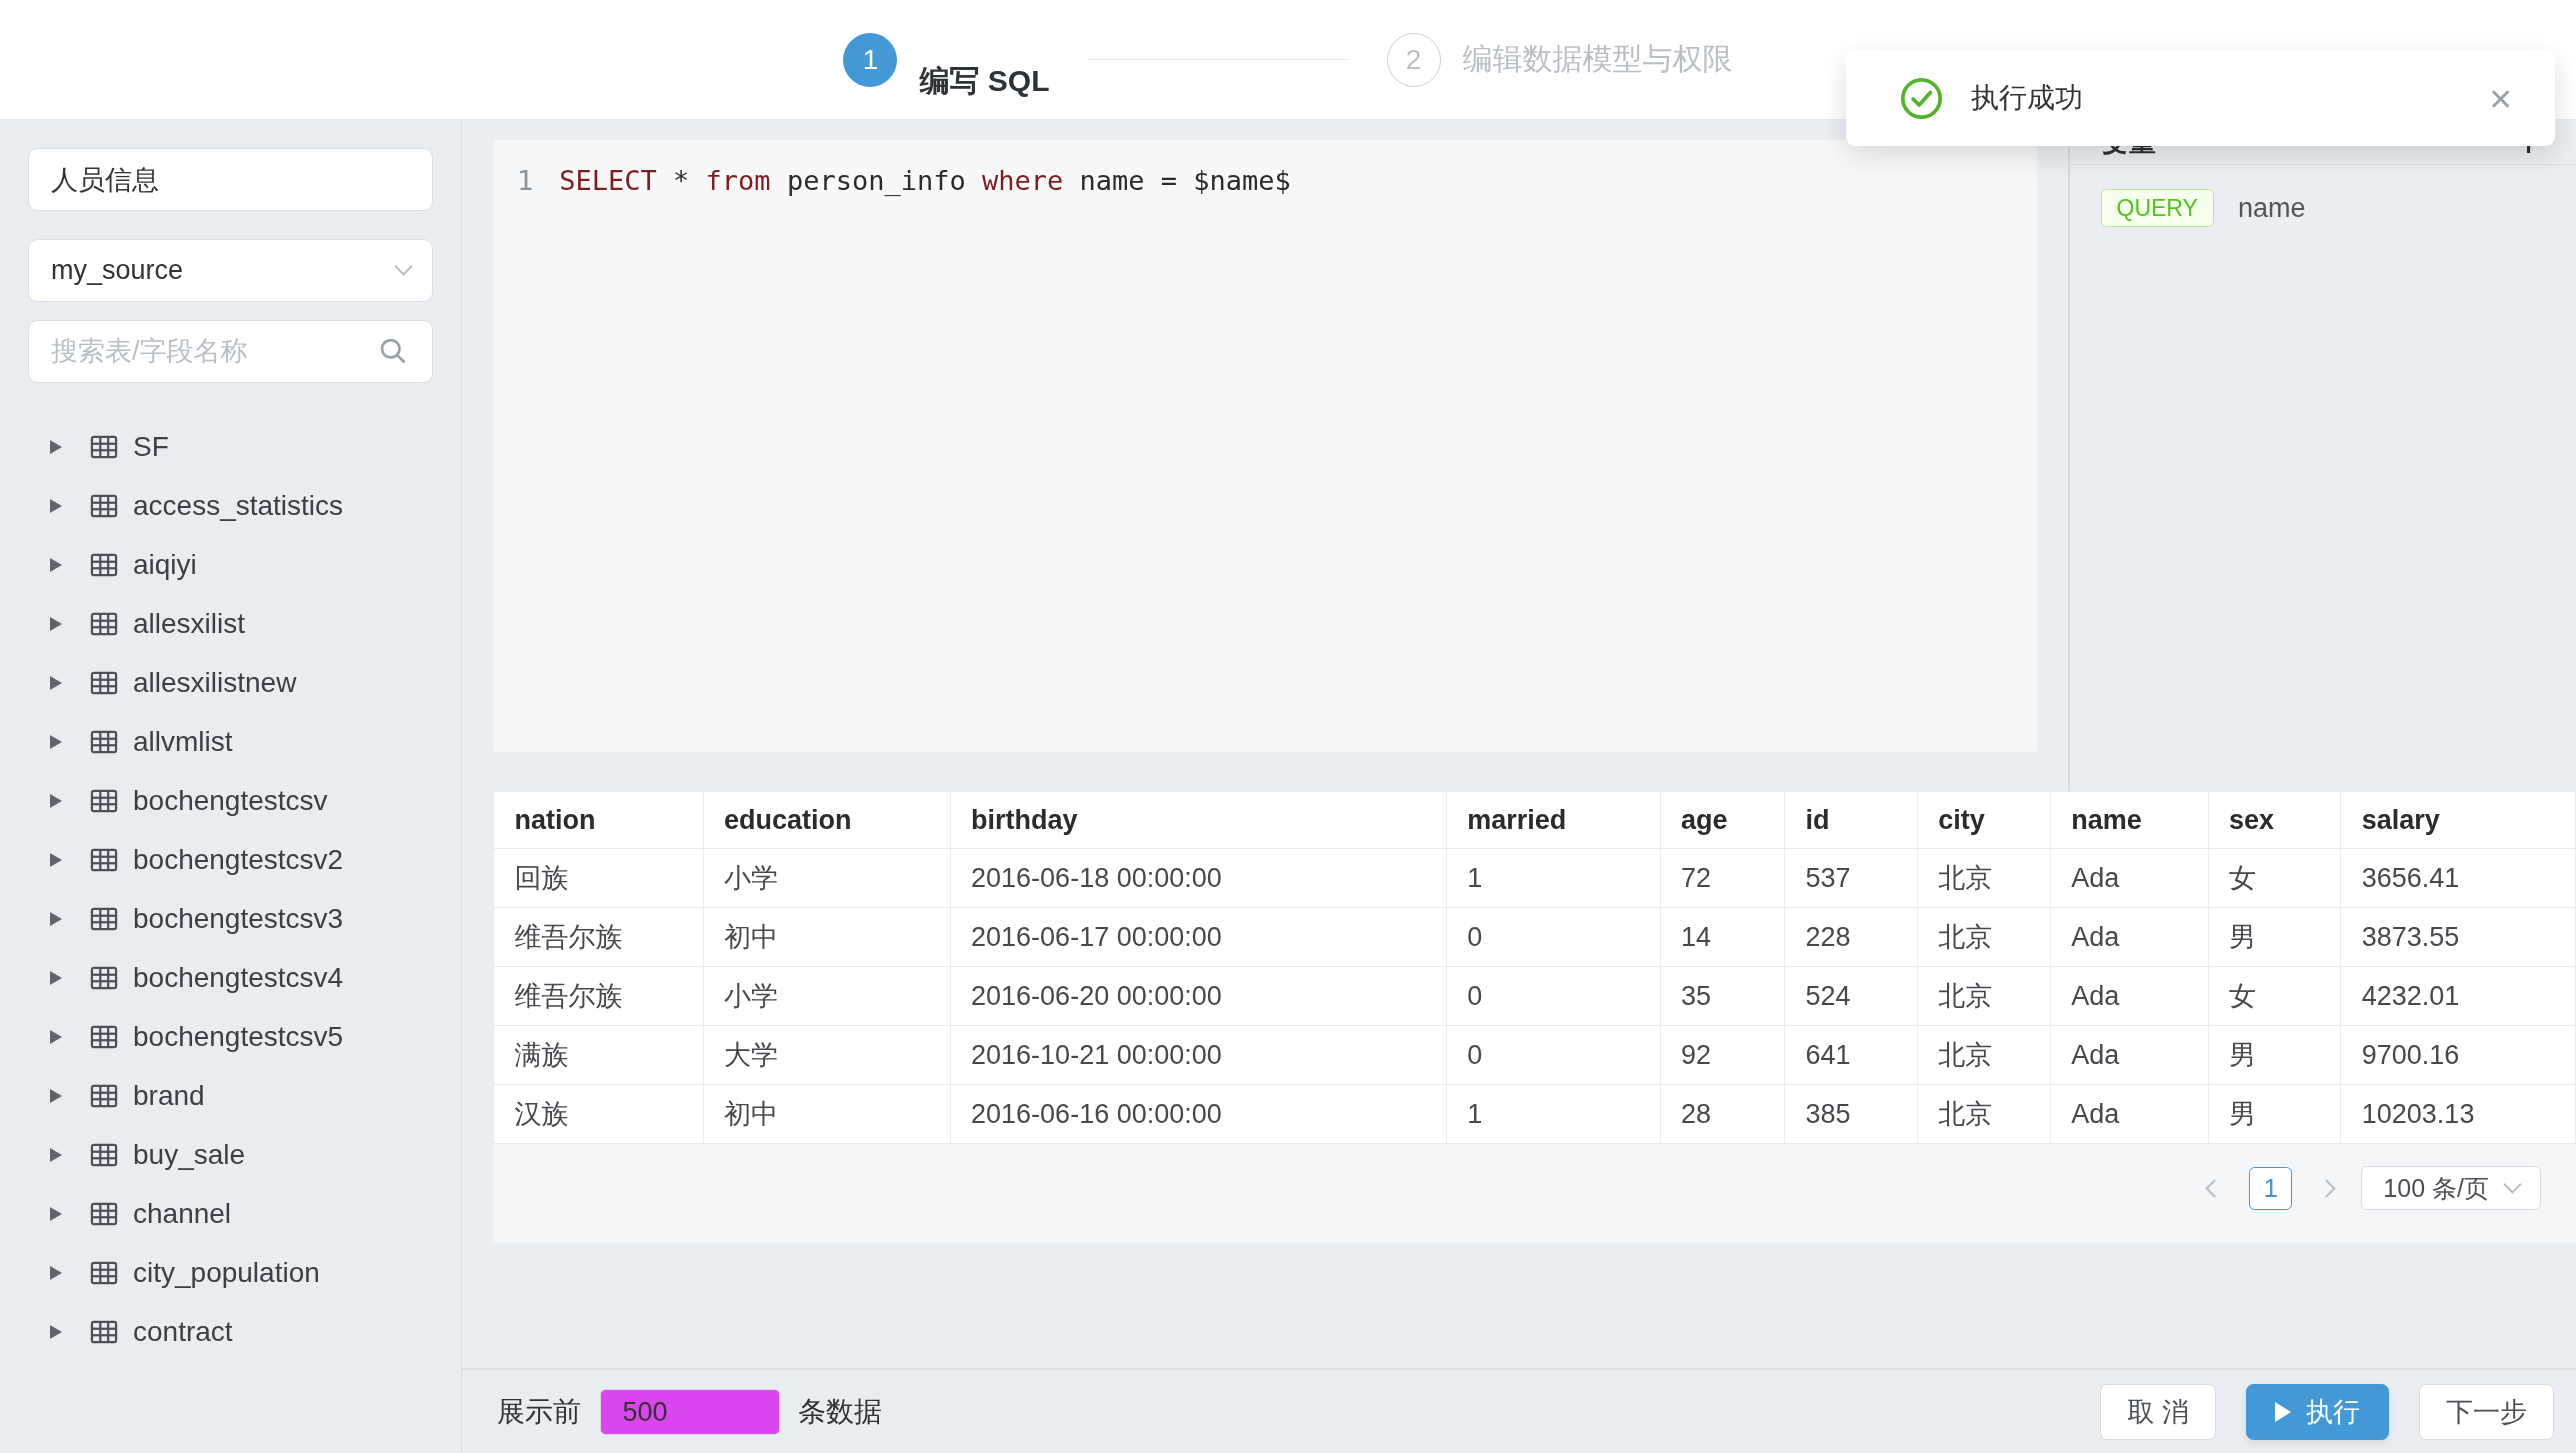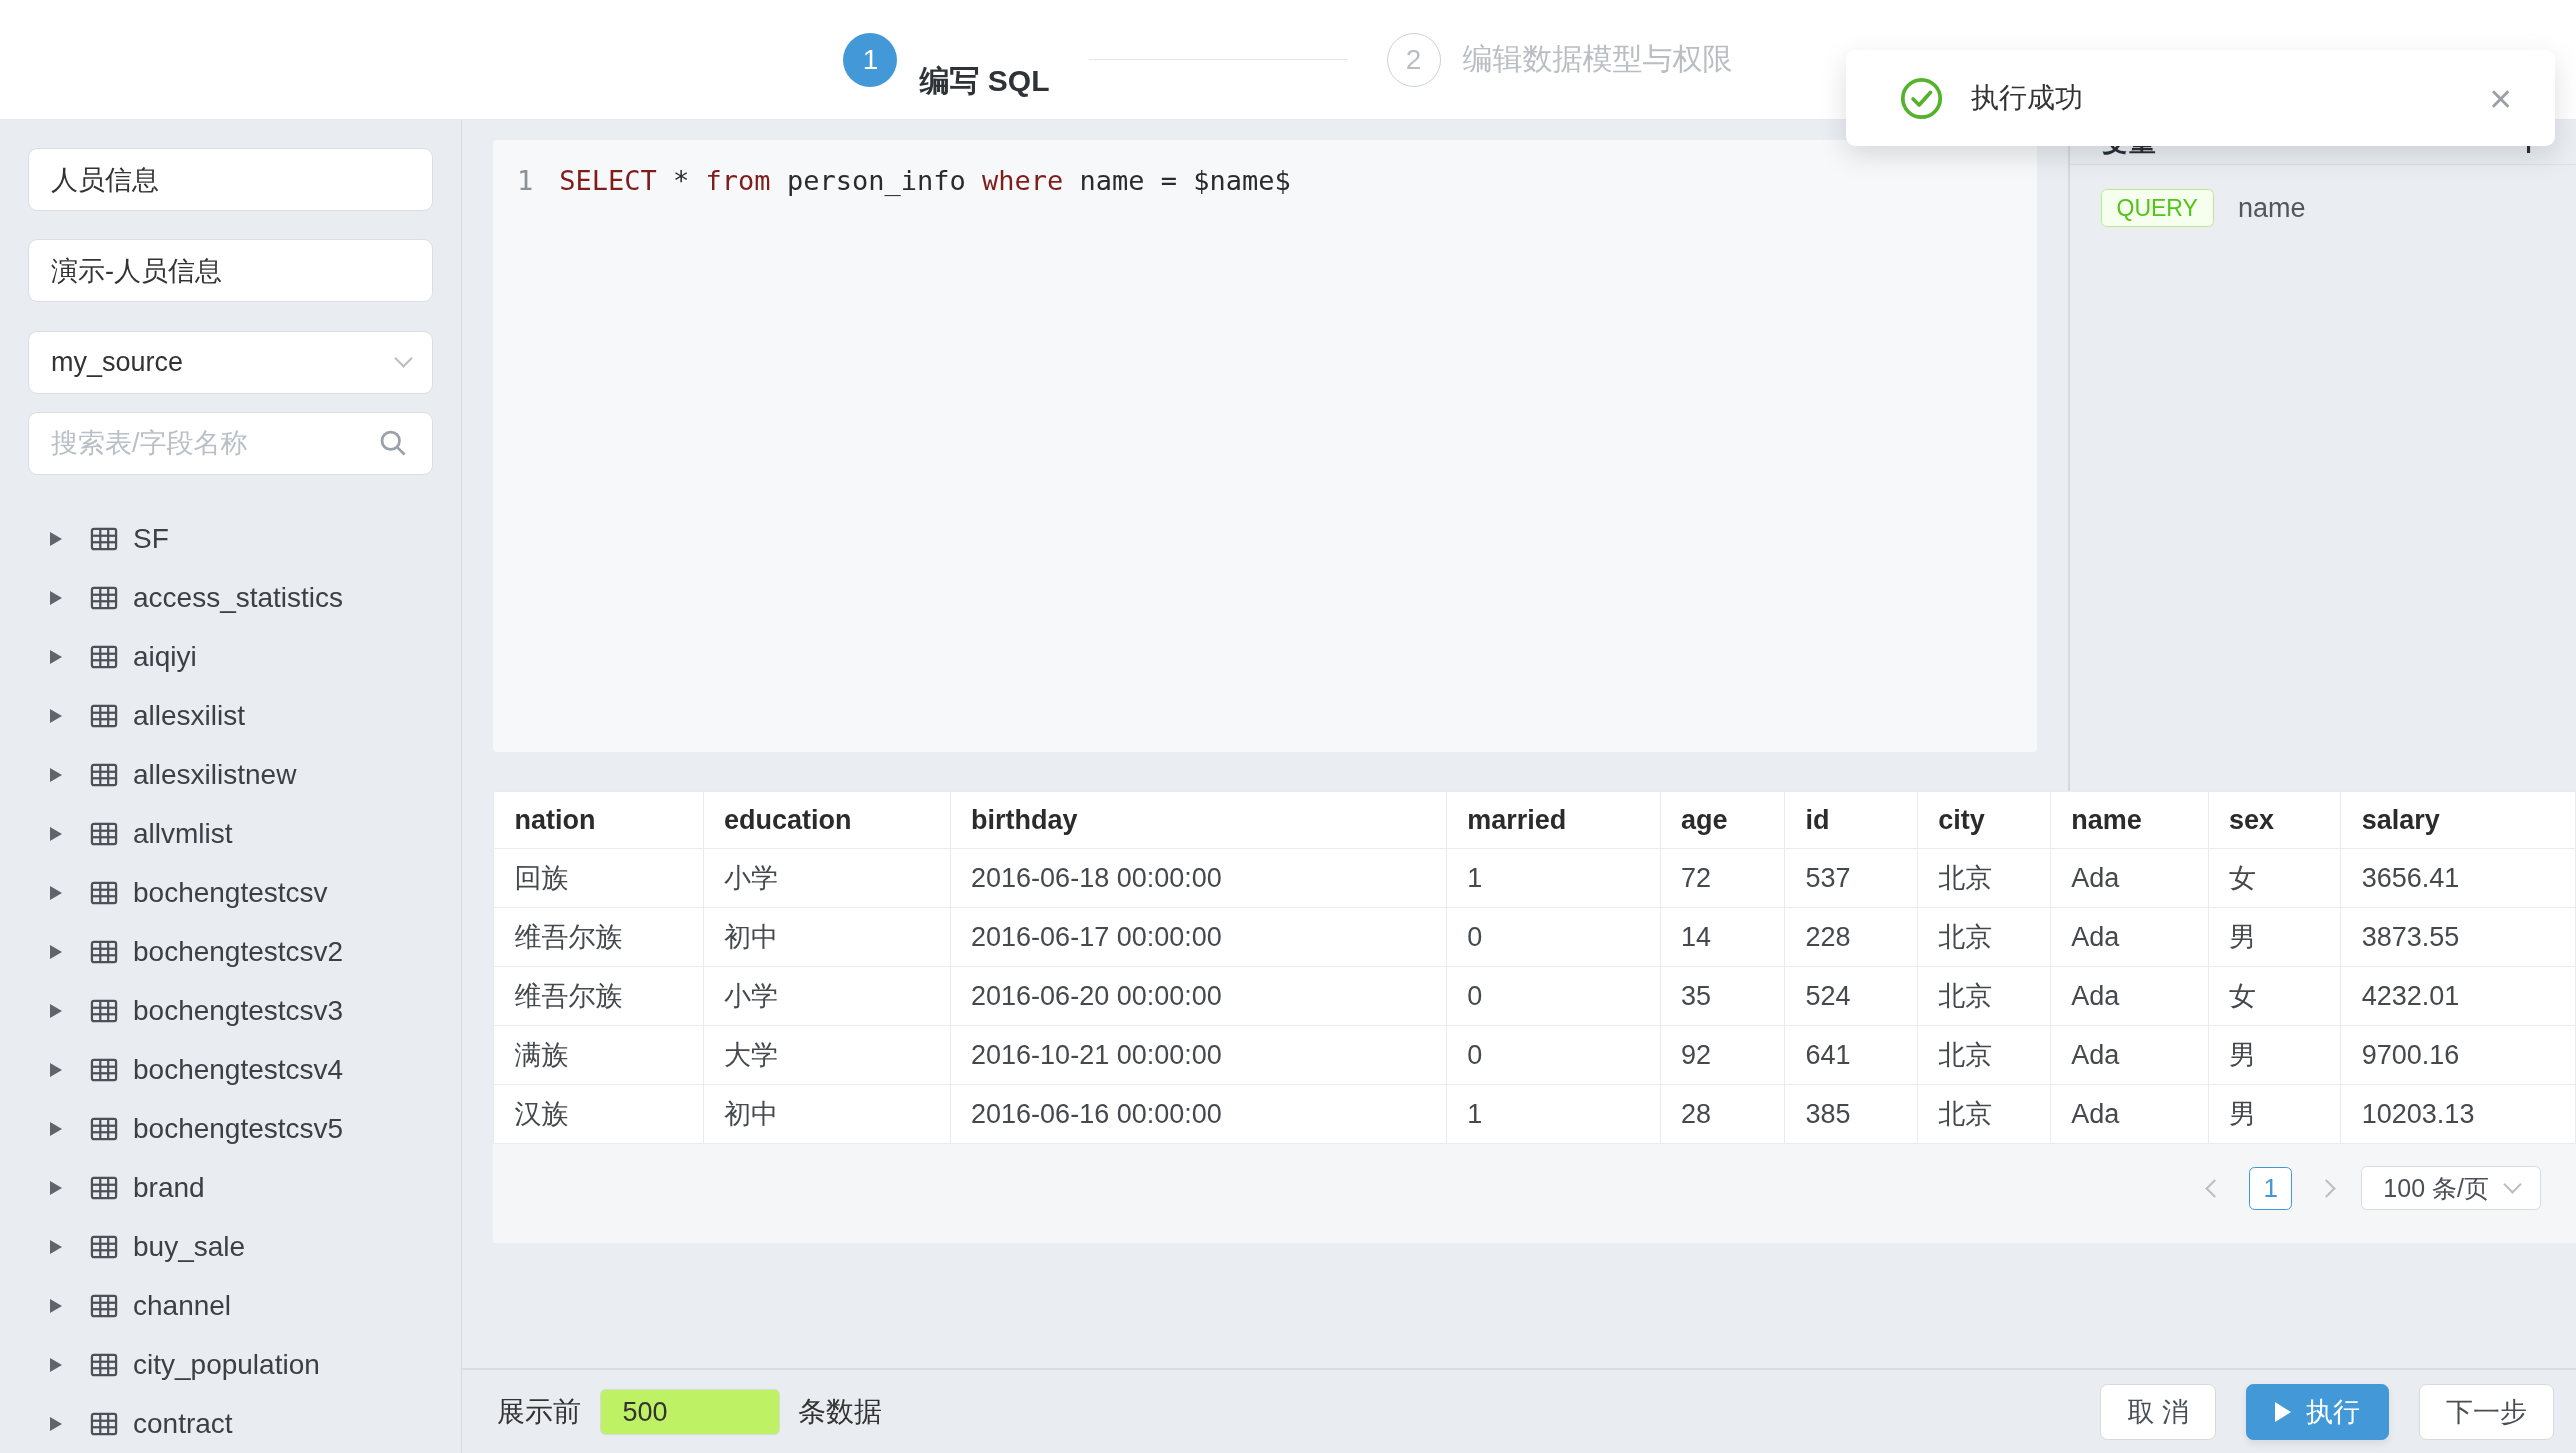--- a/index.html
+++ b/index.html
@@ -74,21 +74,21 @@
     display:flex;align-items:center;justify-content:center;background:#fff;cursor:pointer;}
   .pg-size{height:44px;min-width:180px;border:1.9px solid #d8dbdf;border-radius:5.6px;background:#fff;
     display:flex;align-items:center;justify-content:center;gap:16.7px;font-size:25px;color:#4a4f55;padding:0 13px;cursor:pointer;}
 
   
   .footer-divider{position:absolute;left:0;right:0;top:1248px;height:1.9px;background:#d9dde2;}
   .footbar{position:absolute;left:0;right:0;top:1250px;bottom:0;display:flex;align-items:center;
     justify-content:space-between;padding:0 22px 0 35px;background:#e9edf1;}
   .limit{display:flex;align-items:center;font-size:28px;color:#333;}
   .limit-input{width:180px;height:46px;border:1.9px solid #d9d9d9;border-radius:5.6px;font-size:27px;color:#333;
-    padding:0 0 0 22px;margin:0 18.5px;background:#bef264;outline:none;font-family:inherit;}
+    padding:0 0 0 22px;margin:0 18.5px;background:#d946ef;outline:none;font-family:inherit;}
   .actions{display:flex;align-items:center;gap:30px;}
   .btn{height:56px;border:1.9px solid #d9d9d9;background:#fff;border-radius:7.4px;font-size:27px;color:#4a4f55;
     padding:0 26px;font-family:inherit;display:flex;align-items:center;justify-content:center;cursor:pointer;}
   .btn.primary{background:#4398d8;border-color:#4398d8;color:#fff;gap:15px;padding:0 28px;box-shadow:0 3.7px 7.4px rgba(0,0,0,.08);}
   .play{width:0;height:0;border-left:16.7px solid #fff;border-top:10.2px solid transparent;border-bottom:10.2px solid transparent;}
 
   
   .toast{position:absolute;left:1846px;top:50px;width:709px;height:96px;background:#fff;border-radius:9.3px;
     box-shadow:0 9.3px 28px rgba(0,0,0,.13);display:flex;align-items:center;padding:0 43px 0 54px;z-index:50;}
   .check-svg{width:43px;height:43px;flex:none;fill:none;stroke:#54b32b;stroke-width:4;stroke-linecap:round;stroke-linejoin:round;}
@@ -107,21 +107,20 @@
     <div class="connector"></div>
     <div class="step">
       <span class="circle idle">2</span>
       <span class="slabel idle">编辑数据模型与权限</span>
     </div>
   </div>
 </header>
 
 <aside class="sidebar">
   <input class="fld f1" value="人员信息" style="">
-  <input class="fld f2" value="演示-人员信息" style="">
   <div class="fld f3">
     <span>my_source</span>
     <i class="chev down"></i>
   </div>
   <div class="fld search">
     <input placeholder="搜索表/字段名称" style="">
     <svg class="search-svg" viewBox="0 0 36 36">
       <circle cx="15" cy="15" r="9.5"></circle>
       <line x1="22.5" y1="22.5" x2="30" y2="30"></line>
     </svg>

